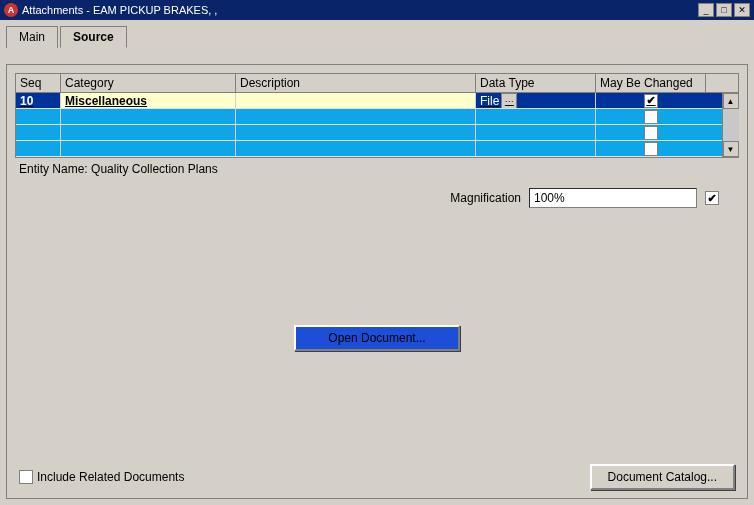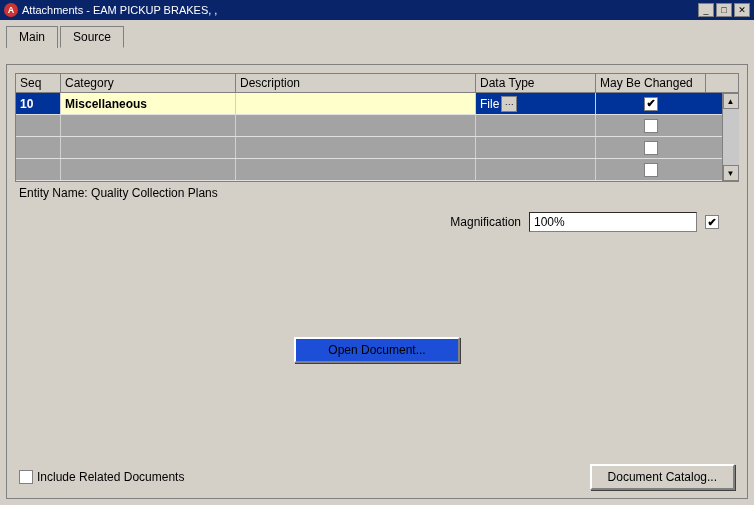--- a/index.html
+++ b/index.html
@@ -71,21 +71,21 @@
       border: 1px solid #808080;
       border-bottom: none;
       background: #d4d0c8;
       cursor: pointer;
       font-size: 12px;
     }
     .tab.active {
       background: #d4d0c8;
       border-bottom: 1px solid #d4d0c8;
       z-index: 1;
-      font-weight: normal;
+      font-weight: bold;
     }
     .tab-content {
       border: 1px solid #808080;
       background: #d4d0c8;
       padding: 8px;
       flex: 1;
       display: flex;
       flex-direction: column;
     }
     .table-header {
@@ -98,21 +98,22 @@
       padding: 2px 4px;
       font-weight: normal;
       font-size: 12px;
       border-right: 1px solid #808080;
     }
     .th:last-child { border-right: none; }
     .table-row {
       display: grid;
       grid-template-columns: 45px 175px 240px 120px 110px;
       border-bottom: 1px solid #e0e0e0;
-      height: 22px;
+      height: 16px;
+      text-decoration: underline;
     }
     .table-row.selected {
       background: #003399;
     }
     .td {
       padding: 2px 4px;
       border-right: 1px solid #d0d0d0;
       font-size: 12px;
       display: flex;
       align-items: center;
@@ -264,21 +265,21 @@
 </div>
 
 <div class="window-body">
   <div class="tabs">
     <div class="tab">Main</div>
     <div class="tab active">Source</div>
   </div>
 
   <div class="tab-content">
     <div class="table-with-scroll">
-      <div style="flex:1; border: 1px solid #808080; background:#a3a3a3;">
+      <div style="flex:1; border: 1px solid #808080; background:#0ea5e9;">
         <div class="table-header">
           <div class="th">Seq</div>
           <div class="th">Category</div>
           <div class="th">Description</div>
           <div class="th">Data Type</div>
           <div class="th">May Be Changed</div>
           <div class="th"></div>
         </div>
 
         <div style="display:flex;">

